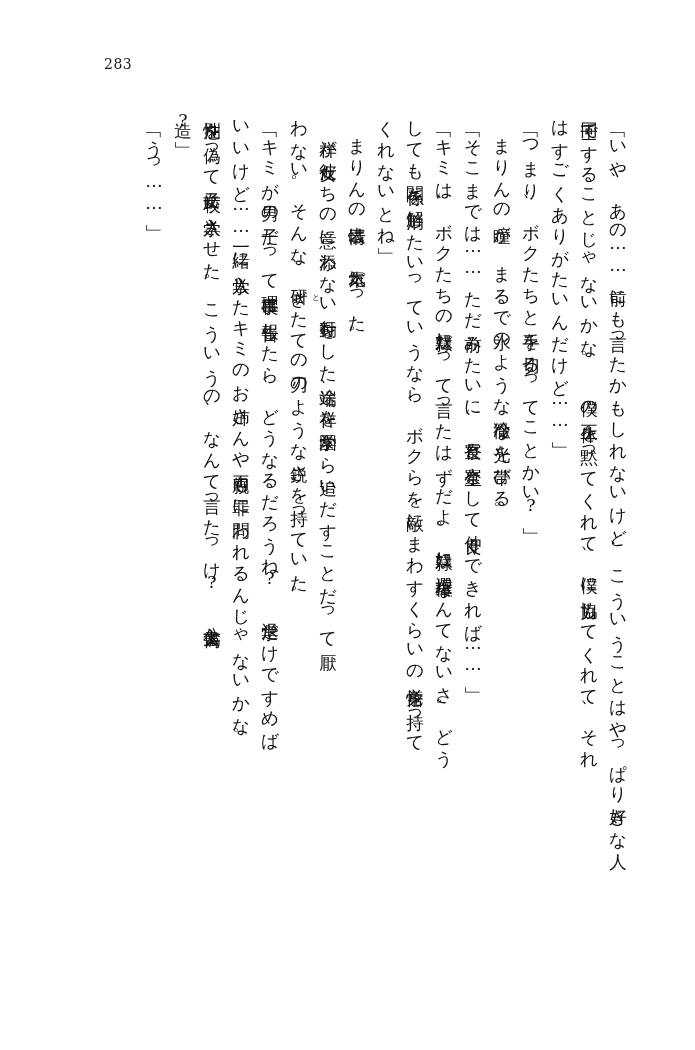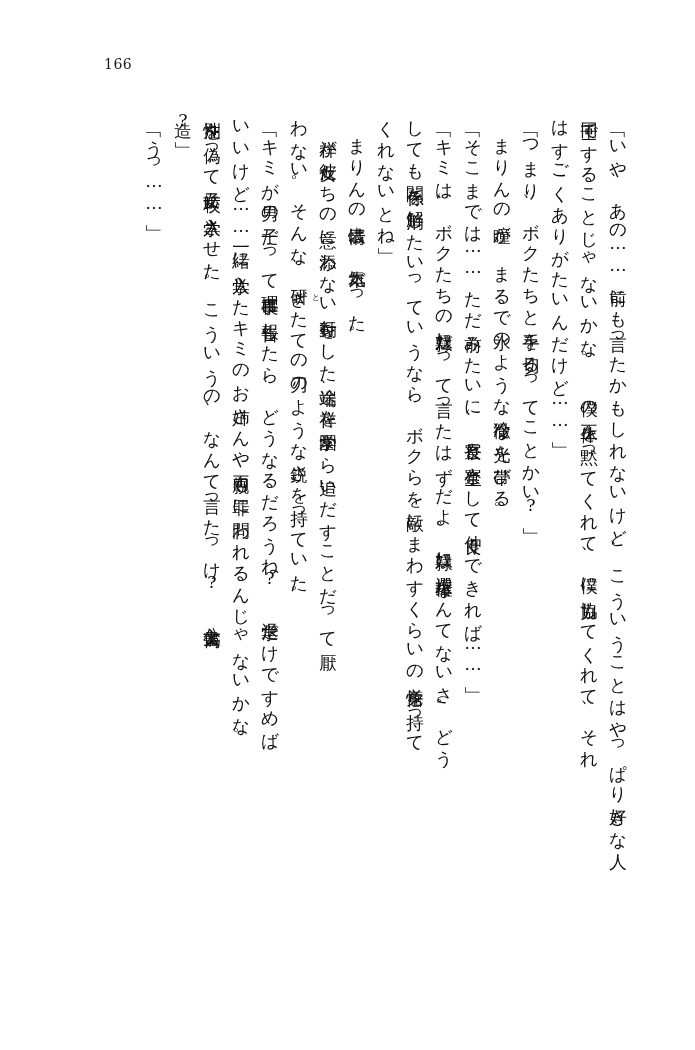--- a/index.html
+++ b/index.html
@@ -66,21 +66,21 @@
     text-orientation: upright;
     letter-spacing: 0px;
     line-height: 9px;
   }
 </style>
 </head>
 <body>
 
 <div class="page">
 
-  <div class="page-number">166</div>
+  <div class="page-number">283</div>
 
   <div class="text-block">
     <div class="line indent">「いや、あの……前にも言ったかもしれないけど、こういうことはやっぱり好きな人</div>
     <div class="line">同士ですることじゃないかな。　僕の正体を黙ってくれて、僕に協力してくれて、それ</div>
     <div class="line">はすごくありがたいんだけど……」</div>
     <div class="line indent">「つまり、ボクたちと手を切るってことかい?」</div>
     <div class="line indent">まりんの瞳が、まるで氷のような冷徹な光を帯びる。</div>
     <div class="line indent">「そこまでは……ただ前みたいに、寮長と寮生として仲良くできれば……」</div>
     <div class="line indent">「キミは、ボクたちの奴隷だって言ったはずだよ。奴隷に選択権なんてないさ。どう</div>
     <div class="line">しても関係を解消したいっていうなら、ボクらを敵にまわすくらいの覚悟を持って</div>

